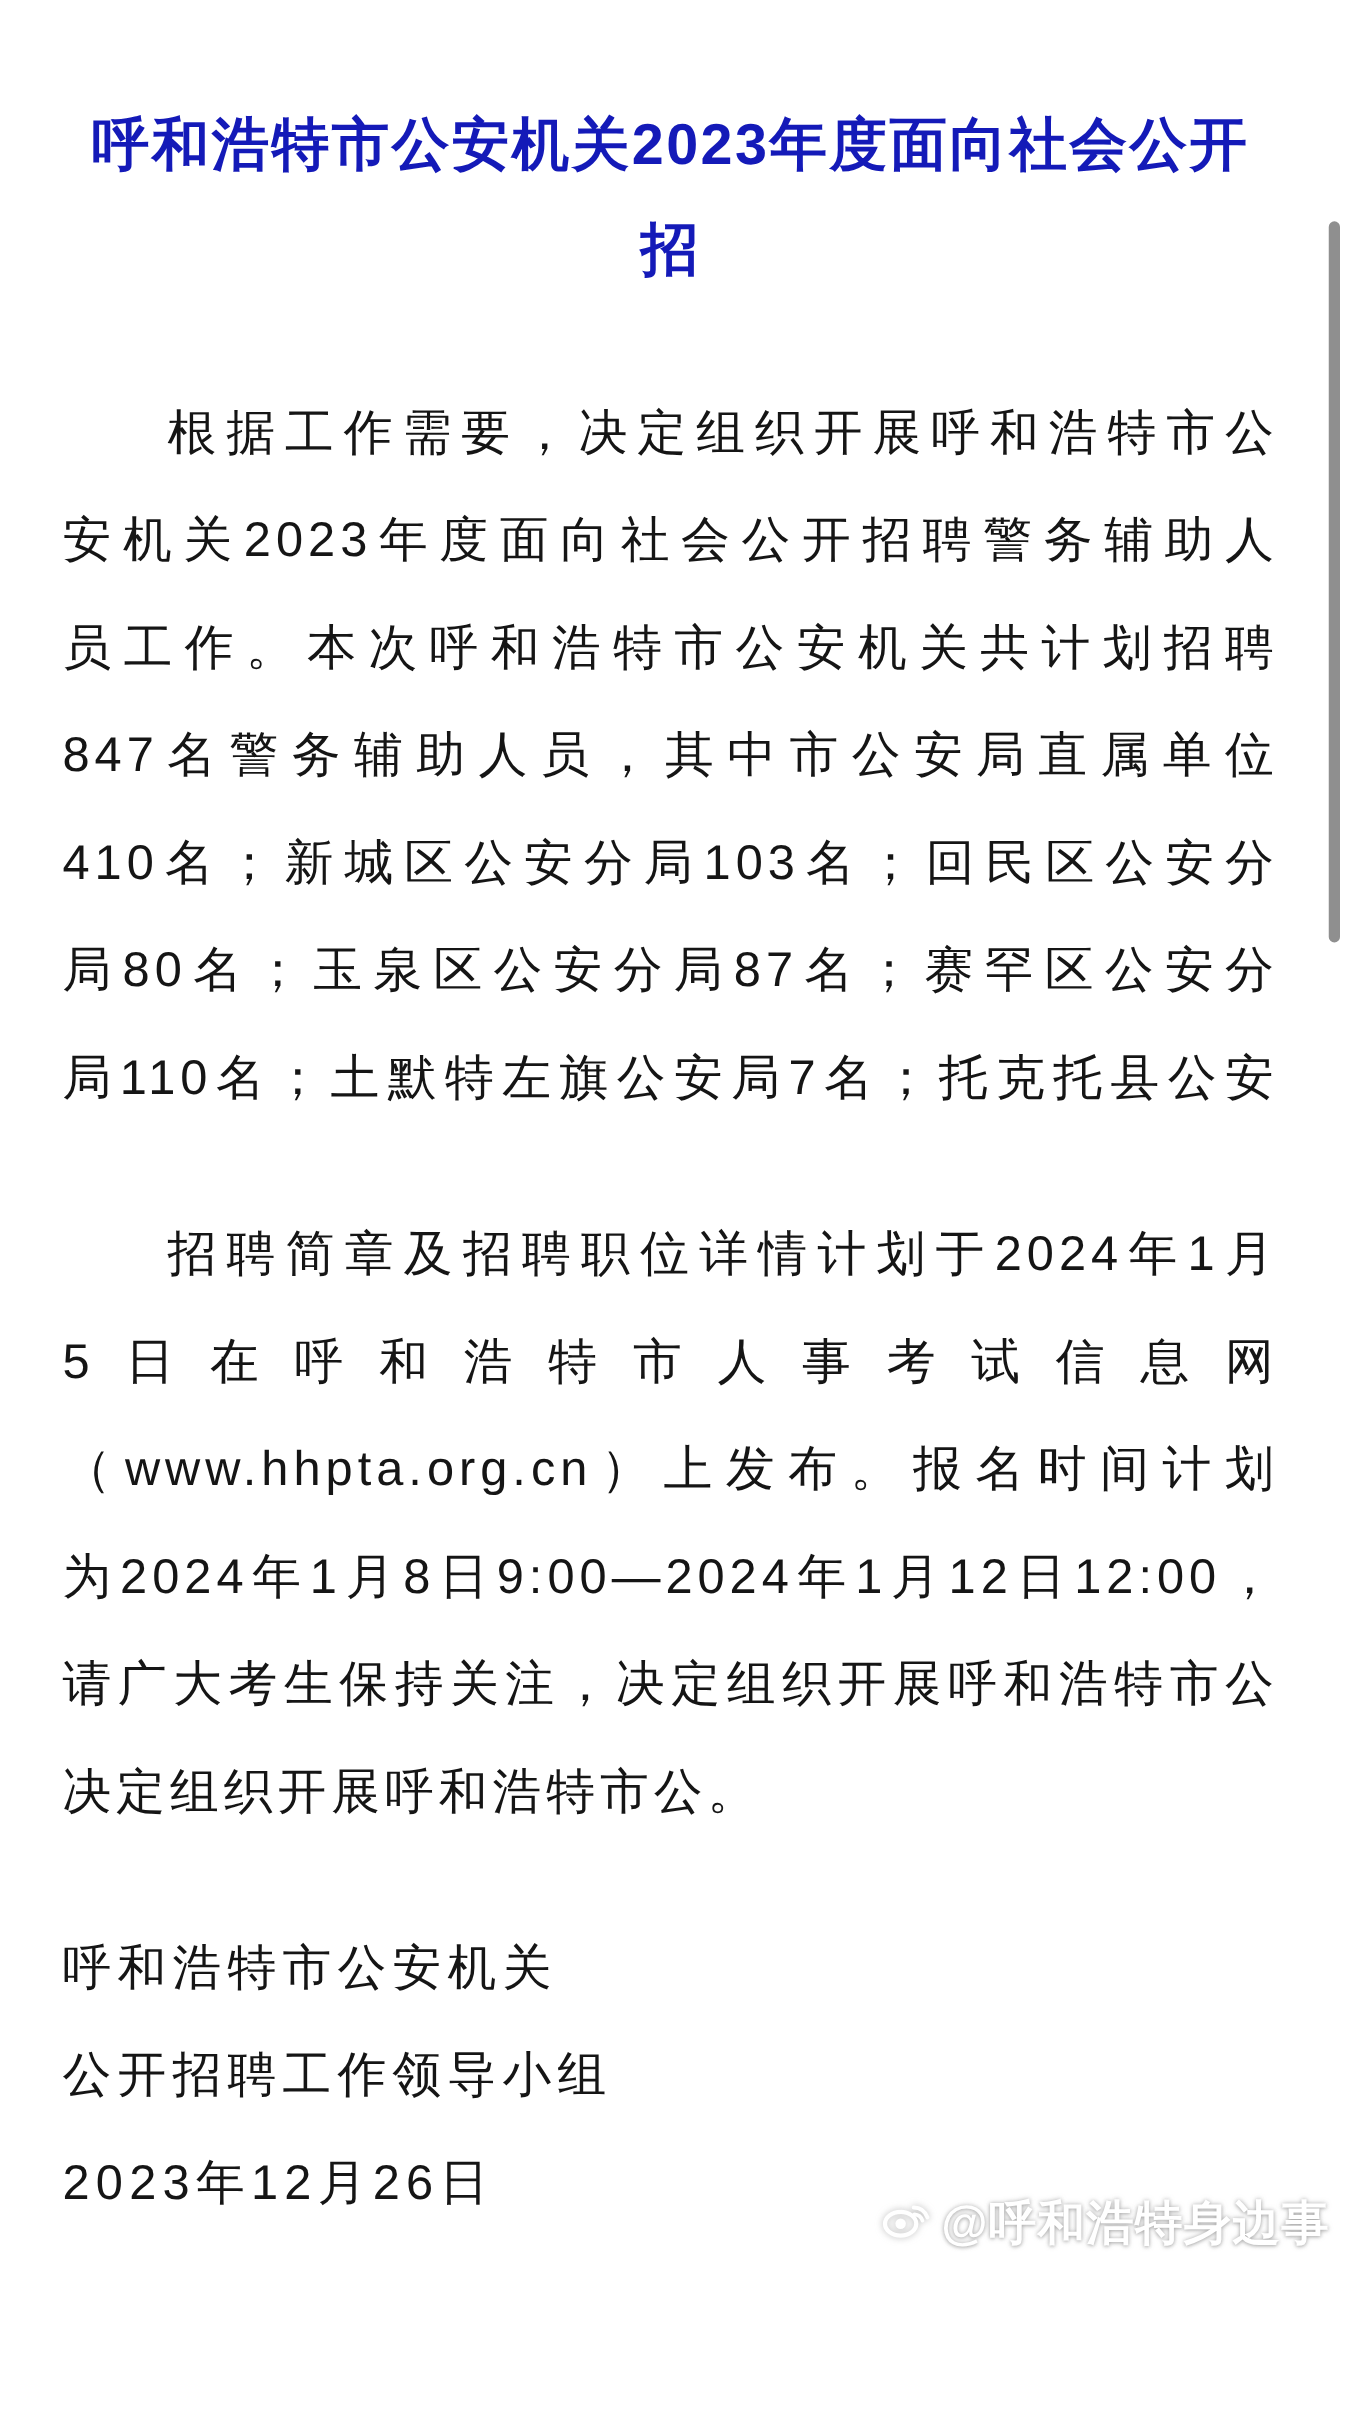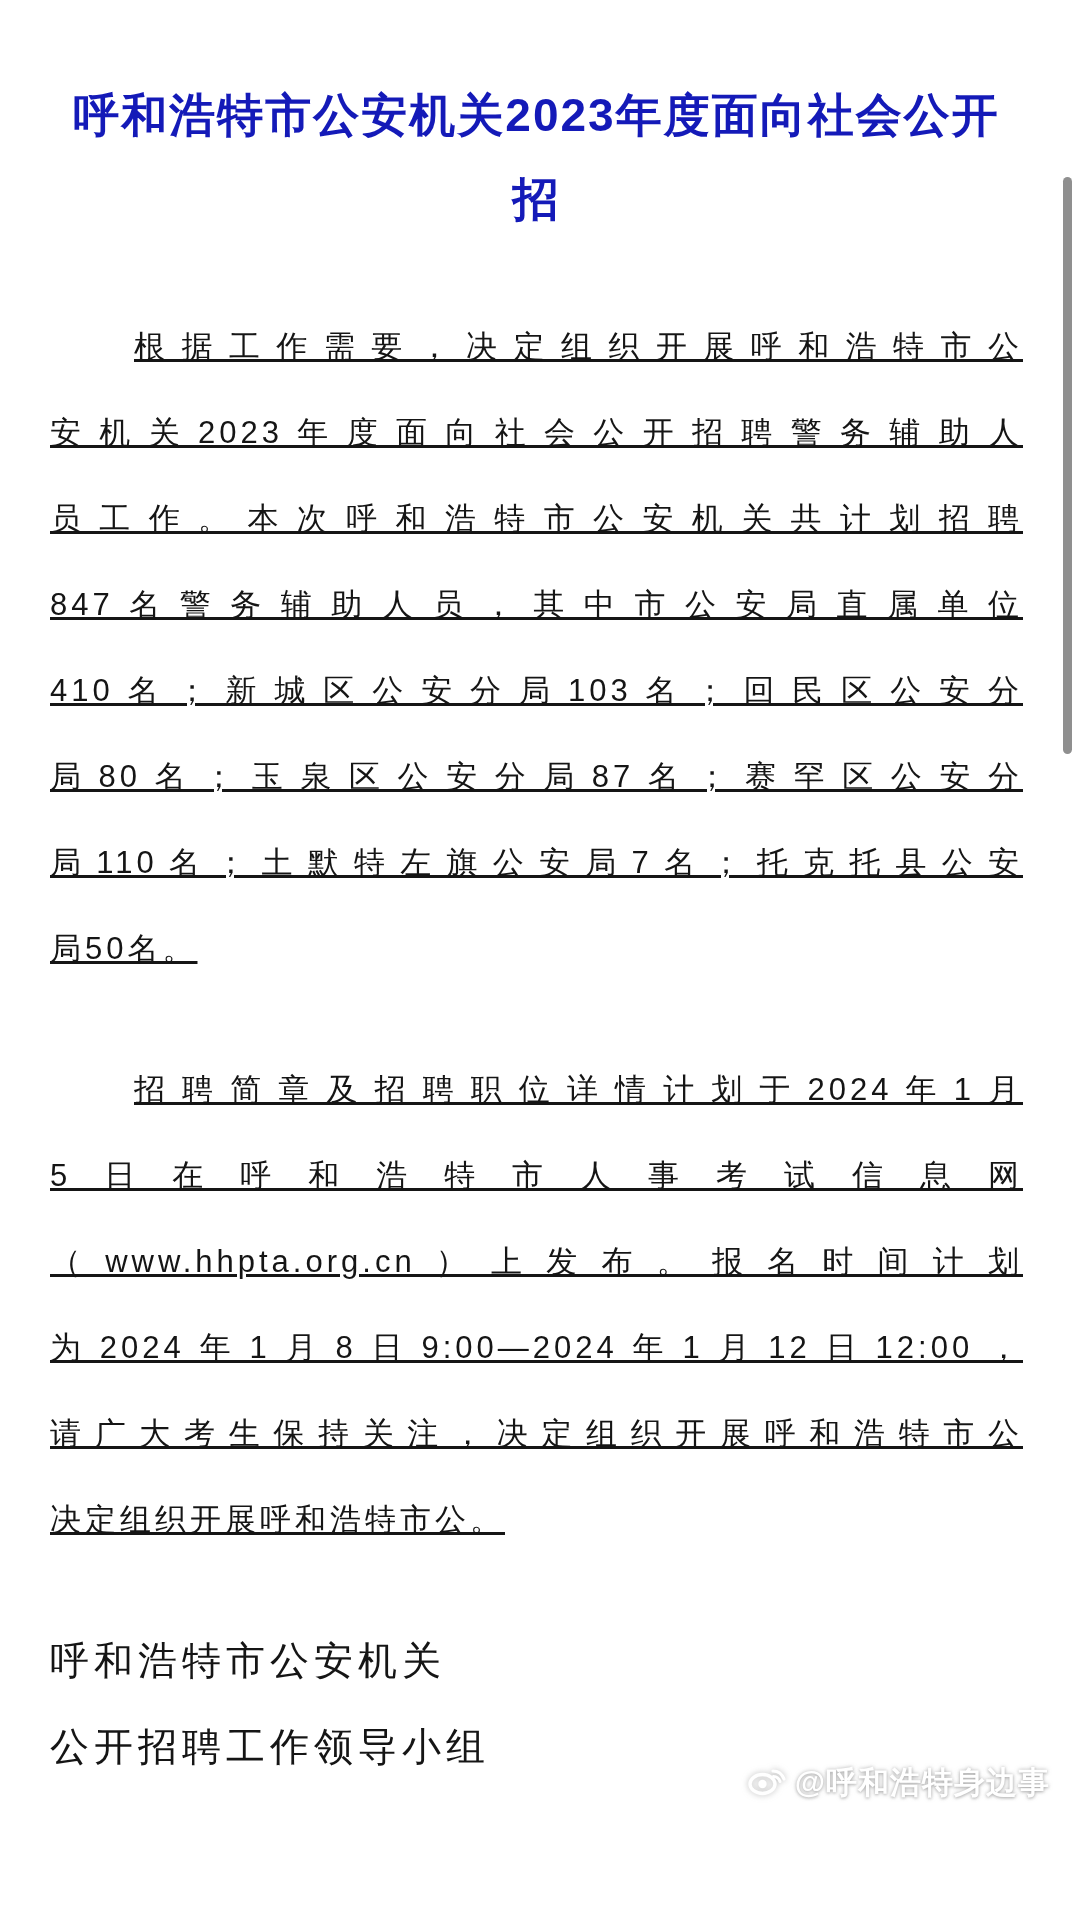--- a/index.html
+++ b/index.html
@@ -21,27 +21,26 @@
   .title-line{
     text-align:center;
     font-size:46px;
     line-height:84px;
     font-weight:bold;
     letter-spacing:2px;
     color:var(--title_blue,#141ab8);
   }
   .para{margin:0 0 55px 0;}
   .body-line{
-    font-size:31px;
+    font-size:39px;
     line-height:86px;
     letter-spacing:4px;
     color:var(--body_text,#151515);
     text-align:justify;
     text-align-last:justify;
-    text-decoration:underline;
   }
   .body-line.first{padding-left:84px;}
   .body-line.para-last{
     text-align:left;
     text-align-last:left;
   }
   .signature{margin:0;}
   .sig-line{
     font-size:39px;
     line-height:86px;
@@ -51,24 +50,24 @@
   }
   .scrollbar-thumb{
     position:absolute;
     top:177px;right:6px;
     width:9px;height:577px;
     border-radius:5px;
     background:var(--scrollbar,#8f8f8f);
   }
   .watermark{
     position:absolute;
-    right:28px;bottom:8px;
+    right:14px;bottom:8px;
     display:flex;align-items:center;gap:7px;
     color:#ffffff;
-    font-size:31px;
+    font-size:38px;
     font-weight:bold;
     letter-spacing:1px;
     text-shadow:0 0 4px rgba(140,140,140,0.55), 0 1px 3px rgba(120,120,120,0.45);
   }
   .watermark svg{
     filter:drop-shadow(0 0 3px rgba(140,140,140,0.6));
   }
 </style>
 </head>
 <body>
@@ -83,21 +82,20 @@
 
     <div>
         <div class="para">
           <div class="body-line first">根据工作需要，决定组织开展呼和浩特市公</div>
           <div class="body-line">安机关2023年度面向社会公开招聘警务辅助人</div>
           <div class="body-line">员工作。本次呼和浩特市公安机关共计划招聘</div>
           <div class="body-line">847名警务辅助人员，其中市公安局直属单位</div>
           <div class="body-line">410名；新城区公安分局103名；回民区公安分</div>
           <div class="body-line">局80名；玉泉区公安分局87名；赛罕区公安分</div>
           <div class="body-line">局110名；土默特左旗公安局7名；托克托县公安</div>
-          <div class="body-line para-last">局50名。</div>
         </div>
         <div class="para">
           <div class="body-line first">招聘简章及招聘职位详情计划于2024年1月</div>
           <div class="body-line">5日在呼和浩特市人事考试信息网</div>
           <div class="body-line">（www.hhpta.org.cn）上发布。报名时间计划</div>
           <div class="body-line">为2024年1月8日9:00—2024年1月12日12:00，</div>
           <div class="body-line">请广大考生保持关注，决定组织开展呼和浩特市公</div>
           <div class="body-line para-last">决定组织开展呼和浩特市公。</div>
         </div>
       </div>

